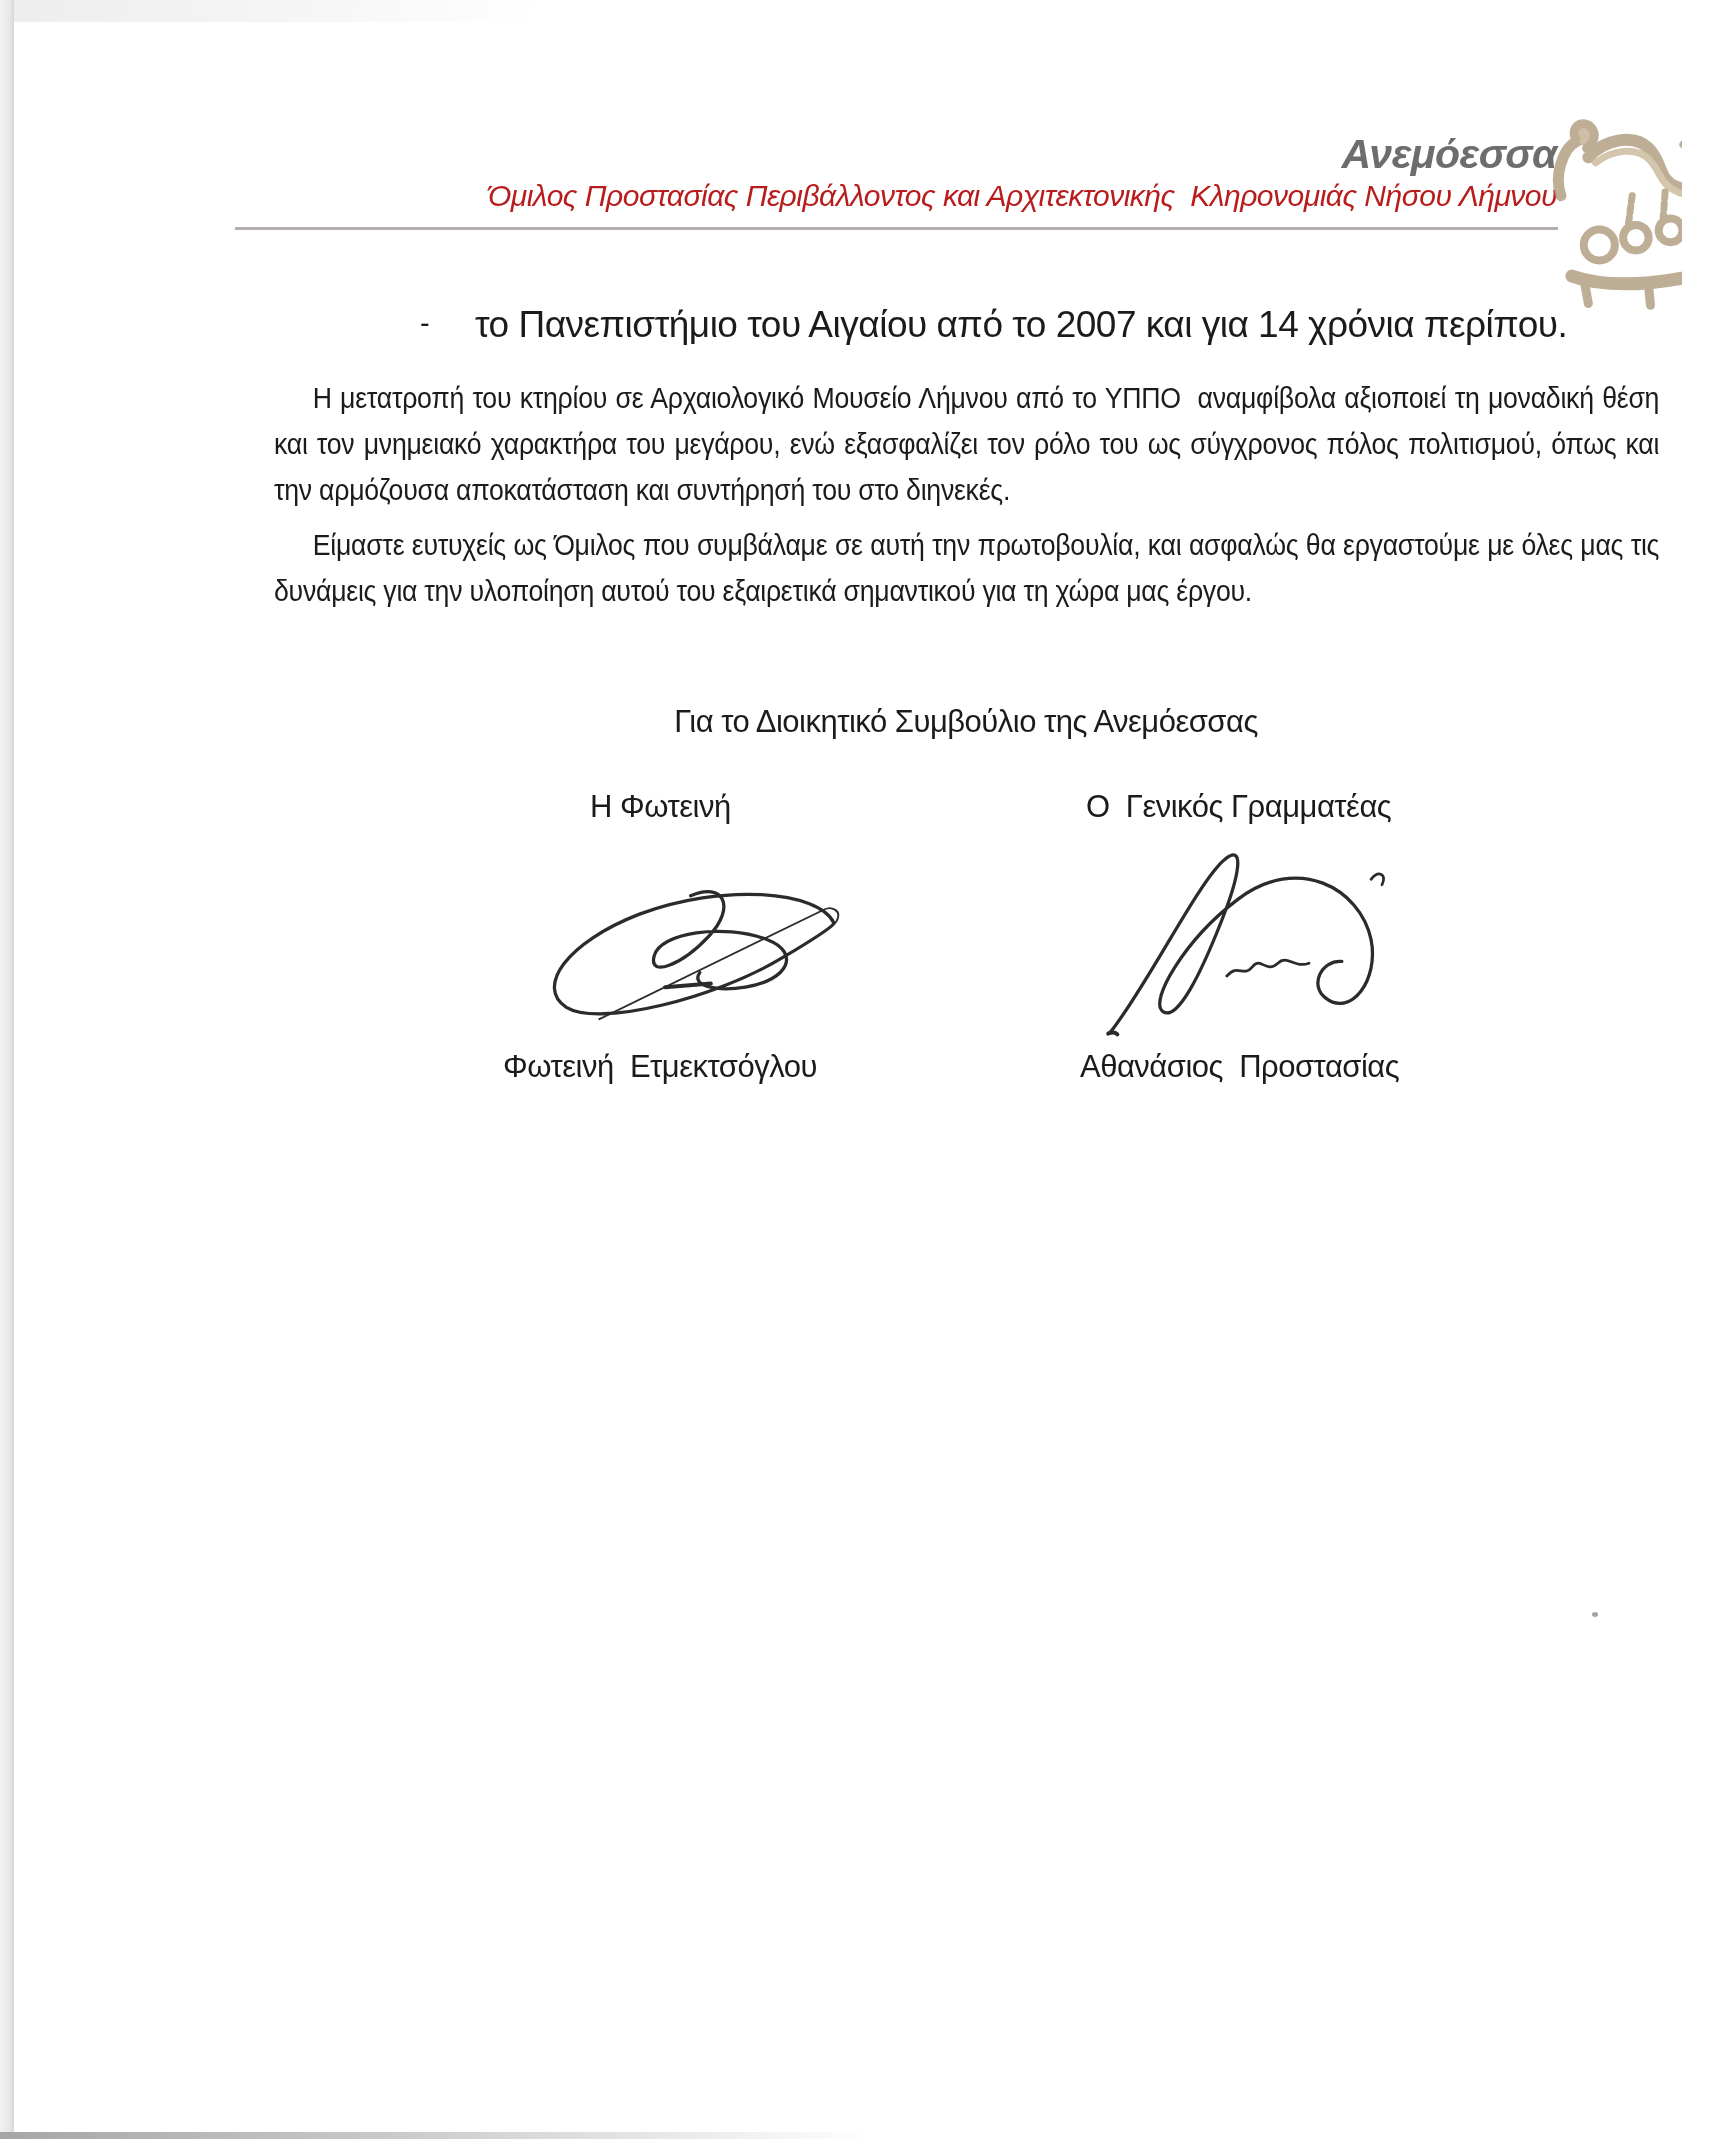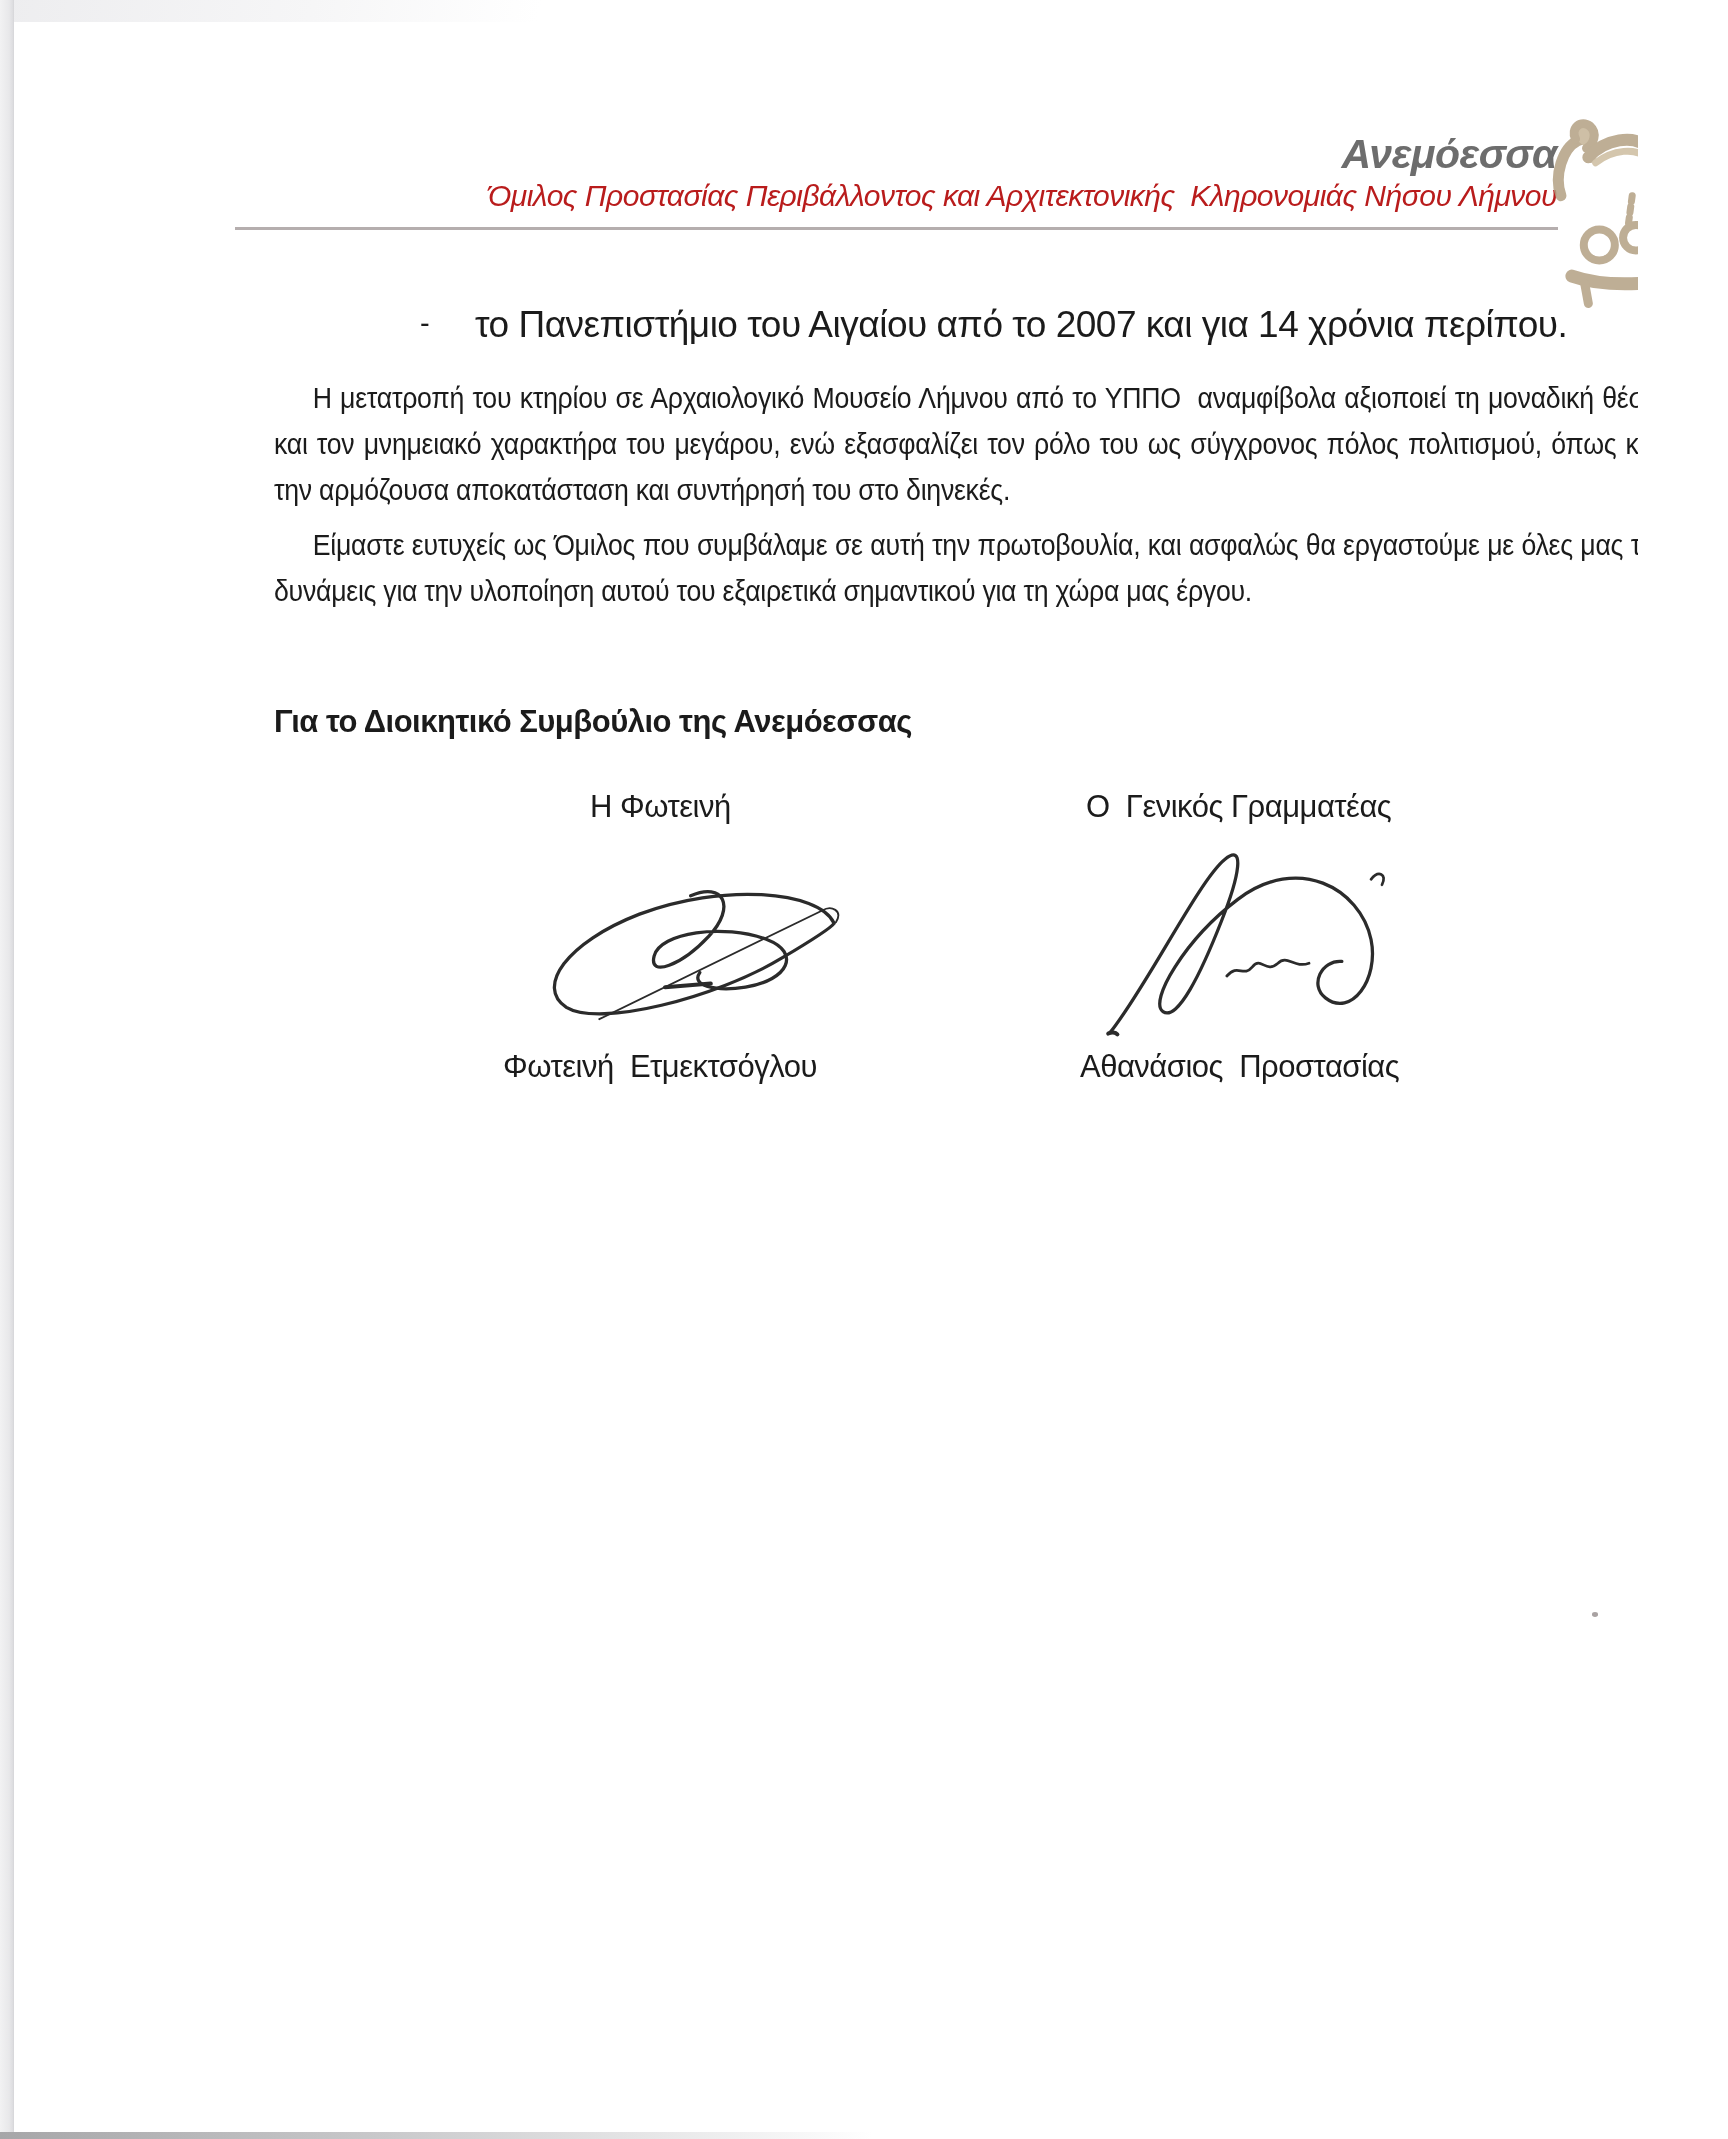--- a/index.html
+++ b/index.html
@@ -1,18 +1,18 @@
 <!DOCTYPE html>
 <html style="font-size:14.6px"><head>
 <meta charset="utf-8">
 <style>
   html,body{margin:0;padding:0;background:#fff;}
   .canvas{
     position:relative;width:1638px;height:2140px;background:#ffffff;
-    overflow:hidden;font-family:"Liberation Sans",sans-serif;color:#1b1b1b;
+    overflow:hidden;font-family:"Liberation Sans",sans-serif;color:#1b1b1b;padding-left:44px;
   }
   
   .edge-left{position:absolute;left:0;top:0;width:12.8px;height:100%;
     background:linear-gradient(to right,#f2f2f3,#e8e8ea 70%,#dcdcdf);border-right:0.9px solid #d8d8db;}
   .edge-top{position:absolute;left:0;top:0;width:567px;height:22px;
     background:linear-gradient(100deg,#ededef,#f6f6f7 55%,rgba(255,255,255,0) 95%);}
   .edge-bottom{position:absolute;left:0;bottom:0;width:969px;height:8.2px;
     background:linear-gradient(to right,#a6a6a8,#c9c9cb 40%,rgba(255,255,255,0) 90%);}
   
   .org-name{position:absolute;top:131px;left:0;width:1557px;text-align:right;
@@ -25,22 +25,22 @@
     background:linear-gradient(to right,#b5afad,#9d9795 55%,#b9b3b1);}
   
   .bullet-dash{position:absolute;left:420px;top:307px;font-size:29px;letter-spacing:-0.5px;}
   .bullet-text{position:absolute;left:475px;top:304px;font-size:37px;letter-spacing:-0.5px;white-space:pre;}
   .para{position:absolute;left:274px;width:1504px;font-size:29px;line-height:46px;
     text-align:justify;text-indent:42px;letter-spacing:-0.3px;white-space:pre-wrap;
     transform:scaleX(0.921);transform-origin:0 0;}
   .para-1{top:375px;}
   .para-2{top:522px;}
   
-  .on-behalf{position:absolute;left:274px;top:704px;width:1384px;text-align:left;
-    font-size:31px;letter-spacing:-0.5px;font-weight:bold;}
+  .on-behalf{position:absolute;left:274px;top:704px;width:1384px;text-align:center;
+    font-size:31px;letter-spacing:-0.5px;}
   .role{position:absolute;top:789px;font-size:31px;letter-spacing:-0.5px;white-space:pre;}
   .role-left{left:590px;}
   .role-right{left:1086px;}
   .sig{position:absolute;}
   .sig-left{left:528px;top:870px;width:318px;height:154px;}
   .sig-right{left:1099px;top:830px;width:305px;height:219px;}
   .sig path{fill:none;stroke:#2b2b2b;stroke-linecap:round;}
   .name{position:absolute;top:1049px;font-size:31px;letter-spacing:-0.5px;white-space:pre;}
   .name-left{left:503px;}
   .name-right{left:1080px;}

